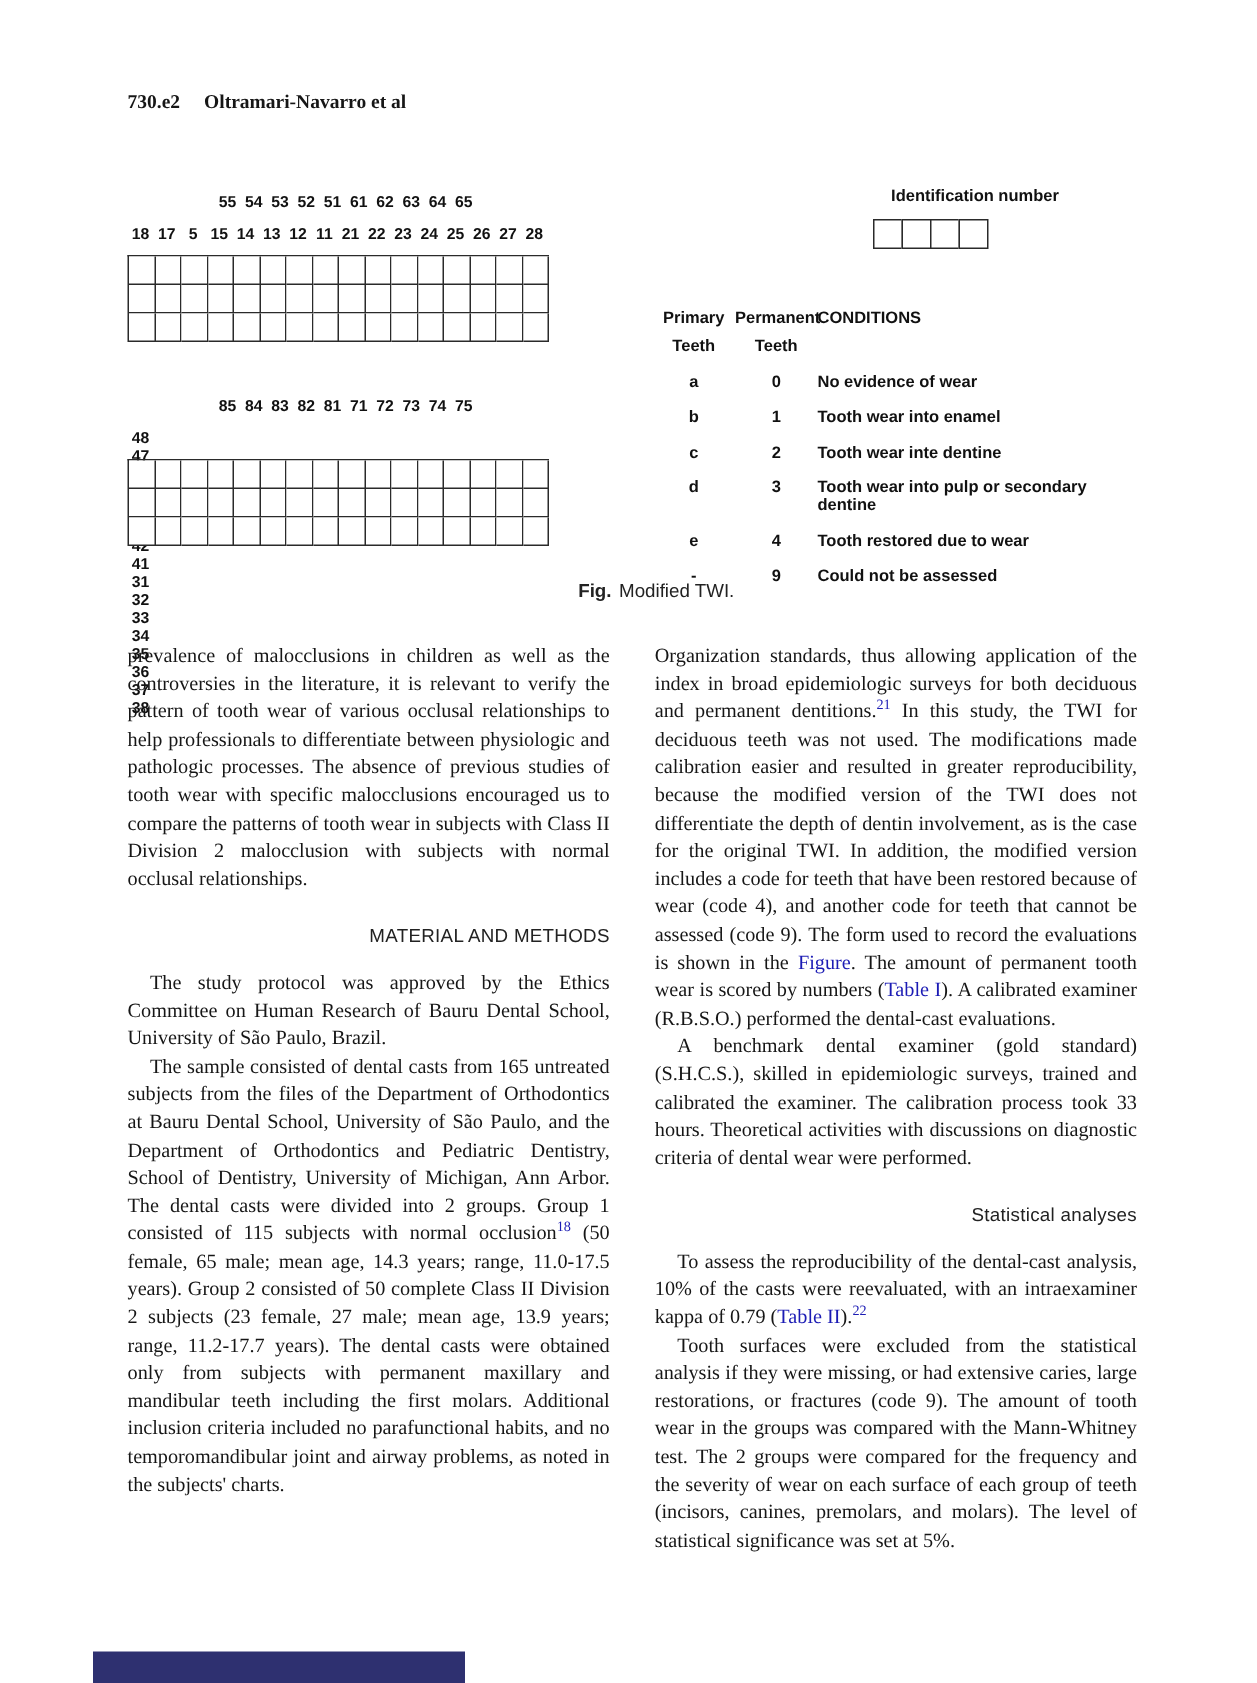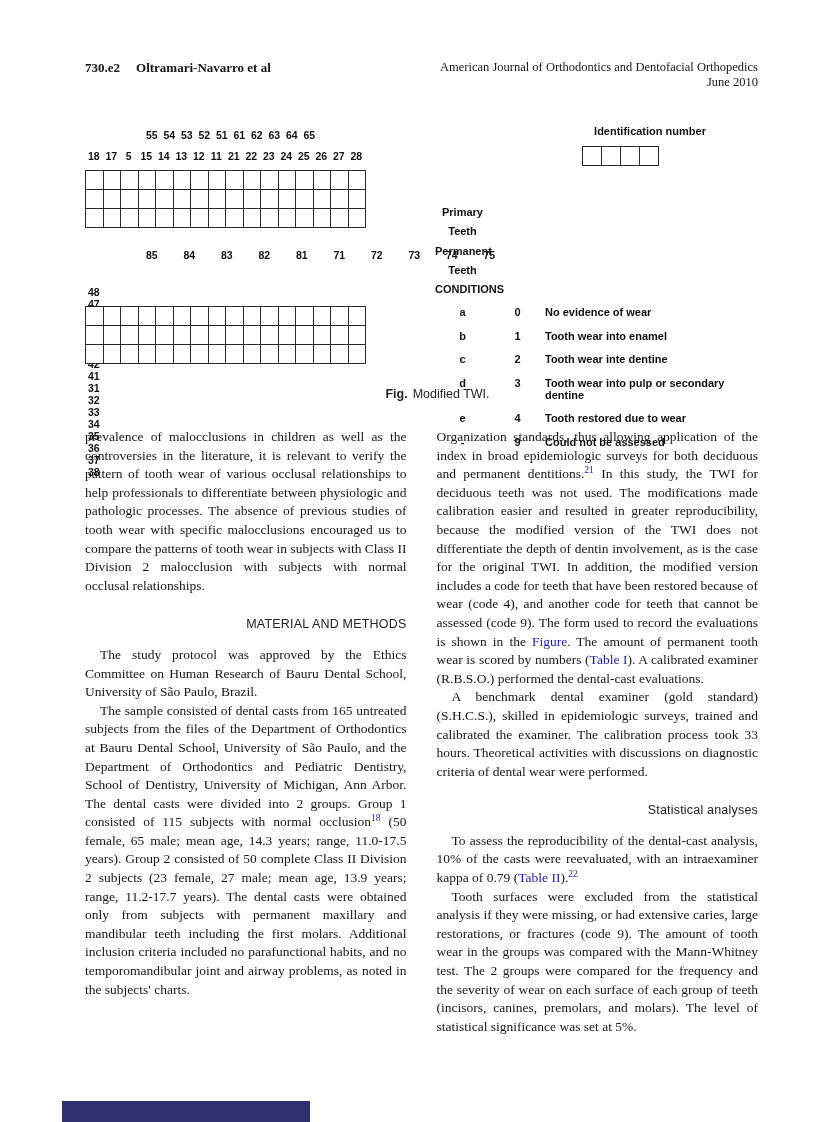--- a/index.html
+++ b/index.html
@@ -23,40 +23,40 @@
   .hdr-right { text-align: right; font-size: 12.5px; line-height: 1.2; }
 
   
   .figure { position: absolute; top: 125px; left: 85px; width: 673px; height: 284px;
             font-family: "Liberation Sans", sans-serif; }
   .num-row { display: flex; position: absolute; height: 15px; }
   .num-cell { width: 17.5px; text-align: center; font-size: 10.5px; font-weight: bold; color: #111; }
   .upper-primary  { top: 4px;   left: 58px; }
   .upper-permanent{ top: 25px;  left: 0; }
   .upper-grid     { top: 45px;  left: 0; }
-  .lower-primary  { top: 124px; left: 58px; gap: 20px; }
+  .lower-primary  { top: 140px; left: 58px; }
   .lower-permanent{ top: 161px; left: 0; flex-direction: column; }
   .lower-grid     { top: 181px; left: 0; }
   .tooth-grid { position: absolute; display: grid;
                 border-left: 1px solid var(--rule); border-top: 1px solid var(--rule);
                 width: max-content; }
   .grid-cell { width: 17.5px; height: 19px; box-sizing: border-box;
                border-right: 1px solid var(--rule); border-bottom: 1px solid var(--rule);
                background: #fff; }
 
   .id-label { position: absolute; top: 0; left: 465px; width: 200px; text-align: center;
               font-size: 11px; font-weight: bold; color: #111; }
   .id-boxes { position: absolute; top: 21px; left: 497px; display: flex; }
   .id-cell { width: 20px; height: 20px; box-sizing: border-box; border: 1px solid var(--rule);
              margin-left: -1px; background: #fff; }
   .id-cell:first-child { margin-left: 0; }
 
   .cond-table { position: absolute; top: 78px; left: 350px; width: 323px;
                 font-size: 11px; font-weight: bold; color: #111; }
-  .cond-head { display: flex; line-height: 1.75; margin-bottom: 7px; flex-direction: column; }
+  .cond-head { display: flex; line-height: 1.75; margin-bottom: 7px; }
   .cond-row { display: flex; margin-bottom: 11.5px; align-items: flex-start; }
   .cc1 { width: 55px; text-align: center; }
   .cc2 { width: 55px; text-align: center; }
   .cc3 { flex: 1; text-align: left; }
 
   .fig-caption { position: absolute; top: 262px; left: 16px; width: 100%; text-align: center;
                  font-size: 12.5px; color: #222; font-family: "Liberation Sans", sans-serif; }
   .fig-caption .cap-label { font-weight: bold; margin-right: 5px; }
 
   
@@ -76,24 +76,20 @@
   
   .bottom-bar { position: absolute; left: 62px; bottom: 0; width: 248px; height: 21px;
                 background: var(--bottom-bar); }
 </style>
 </head>
 <body style="--link-blue: #1b1bb4; --bottom-bar: #2e3070;">
 
 <div class="hdr">
   <div class="hdr-left">
     <span class="folio">730.e2</span><span>Oltramari-Navarro et al</span>
-  </div>
-  <div class="hdr-right">
-    <div>American Journal of Orthodontics and Dentofacial Orthopedics</div>
-    <div>June 2010</div>
   </div>
 </div>
 
 <div class="figure">
 
   <div class="num-row upper-primary">
       <span class="num-cell">55</span>
       <span class="num-cell">54</span>
       <span class="num-cell">53</span>
       <span class="num-cell">52</span>

